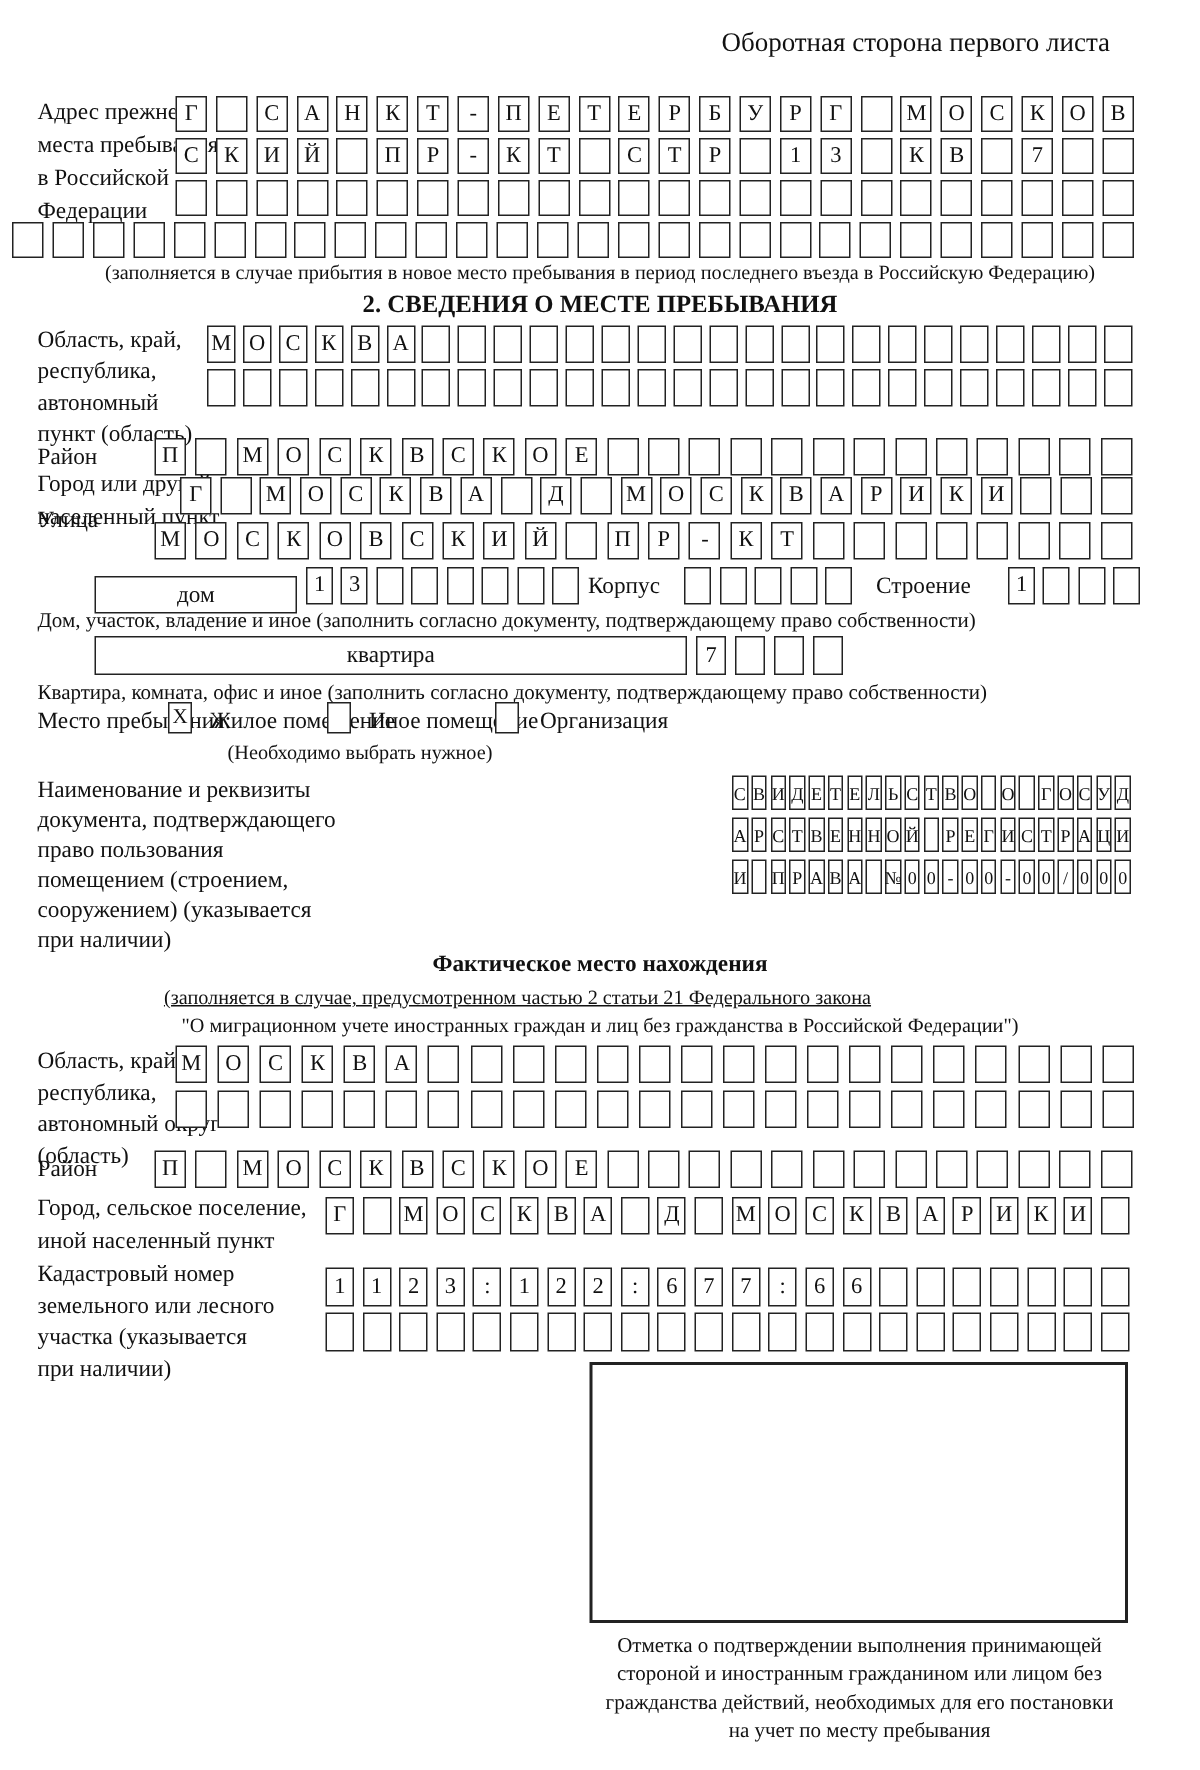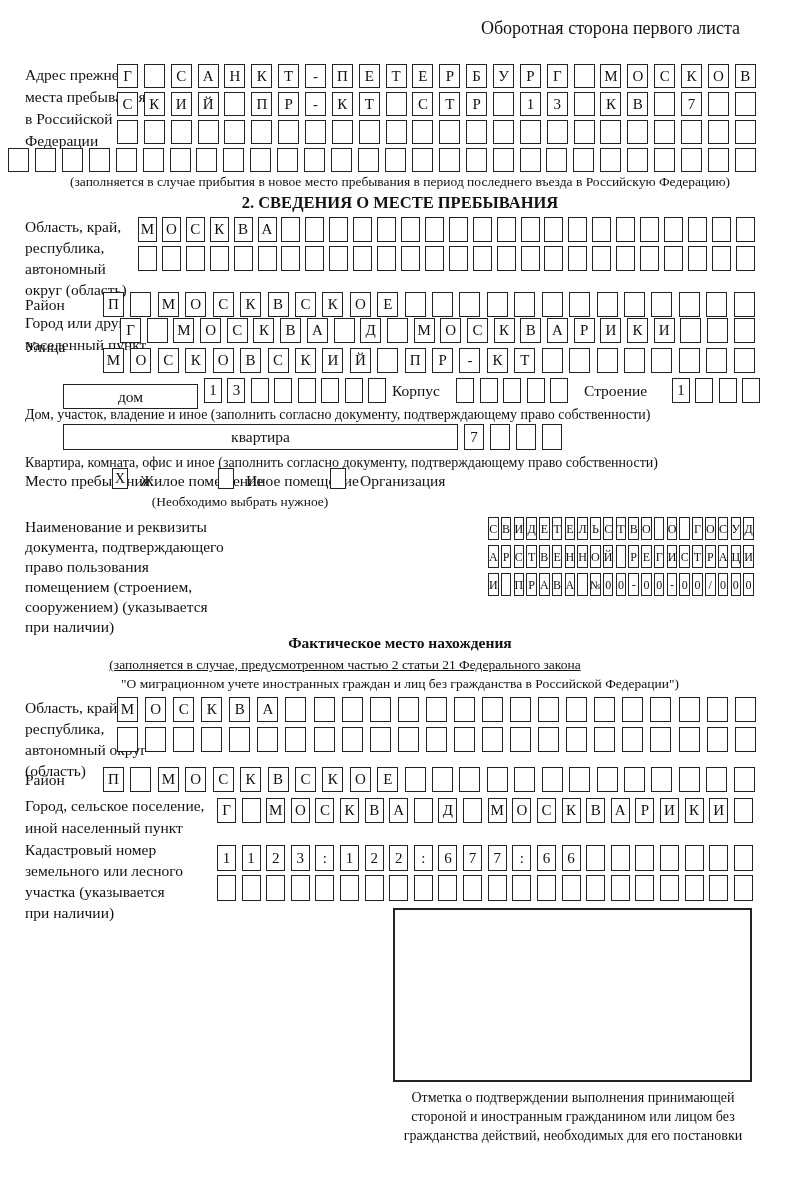--- a/index.html
+++ b/index.html
@@ -155,21 +155,21 @@
       <span class="cell"></span>
     </div>
 
   <div class="abs cap center" style="left:0; top:174px; width:800px;">(заполняется в случае прибытия в новое место пребывания в период последнего въезда в Российскую Федерацию)</div>
 
   <div class="abs title center" style="left:0; top:193px; width:800px;">2. СВЕДЕНИЯ О МЕСТЕ ПРЕБЫВАНИЯ</div>
 
   <div class="abs lbl" style="left:25px; top:218px;">Область, край,</div>
   <div class="abs lbl" style="left:25px; top:239px;">республика,</div>
   <div class="abs lbl" style="left:25px; top:260px;">автономный</div>
-  <div class="abs lbl" style="left:25px; top:281px;">округ (область)</div>
+  <div class="abs lbl" style="left:25px; top:281px;">пункт (область)</div>
   <div class="cells" style="left:138px; top:217px; width:617px; height:25px; --cw:19px;">
       <span class="cell">М</span>
       <span class="cell">О</span>
       <span class="cell">С</span>
       <span class="cell">К</span>
       <span class="cell">В</span>
       <span class="cell">А</span>
       <span class="cell"></span>
       <span class="cell"></span>
       <span class="cell"></span>
@@ -591,14 +591,15 @@
       <span class="cell"></span>
       <span class="cell"></span>
       <span class="cell"></span>
       <span class="cell"></span>
     </div>
 
   <div class="stampbox" style="left:393px; top:908px; width:359px; height:174px;"></div>
   <div class="abs cap14 center" style="left:383px; top:1090px; width:380px;">Отметка о подтверждении выполнения принимающей</div>
   <div class="abs cap14 center" style="left:383px; top:1128px; width:380px;">гражданства действий, необходимых для его постановки</div>
   <div class="abs cap14 center" style="left:383px; top:1109px; width:380px;">стороной и иностранным гражданином или лицом без</div>
+  <div class="abs cap14 center" style="left:383px; top:1147px; width:380px;">на учет по месту пребывания</div>
 
 </div>
 
 </body></html>

